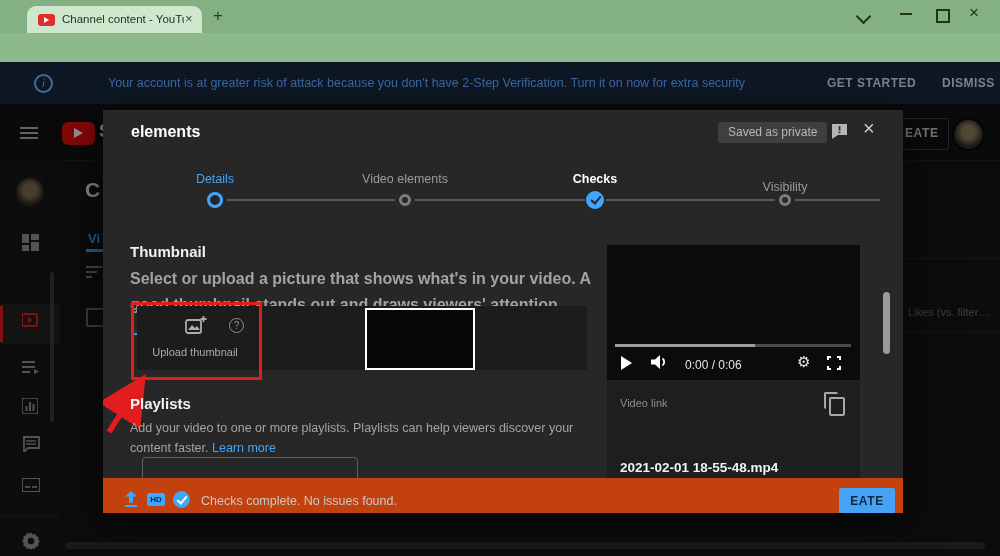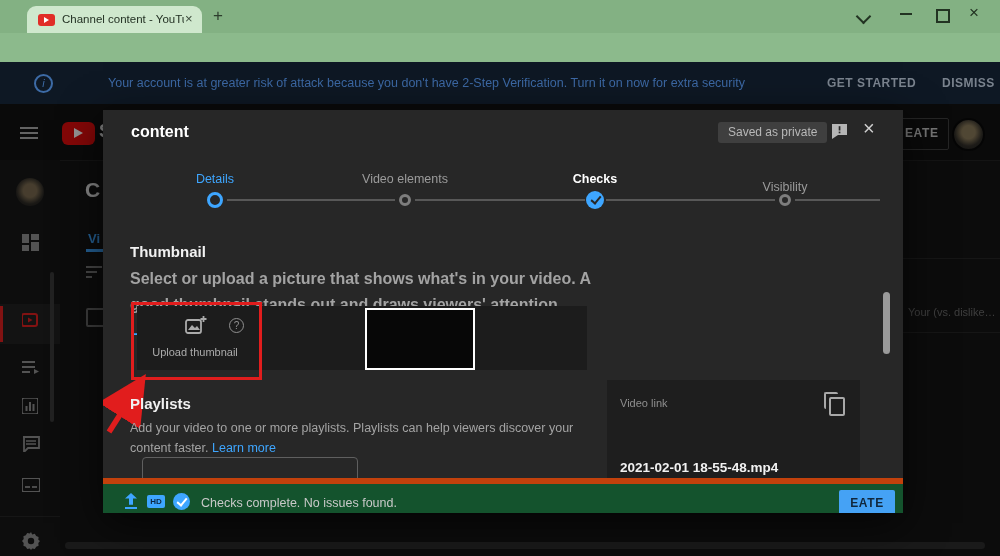--- a/index.html
+++ b/index.html
@@ -124,21 +124,21 @@
   #fs-ic{left:220px;top:111px;}
   #player-info{left:504px;top:270px;width:253px;height:98px;background:#1e1e1e;}
   #vl-label{left:13px;top:17px;font-size:11px;color:#8f8f8f;}
   #vl-url{left:13px;top:31px;font-size:13px;color:#3ea6ff;}
   #copy-ic{left:222px;top:17px;width:12px;height:15px;border:2px solid #a8a8a8;border-radius:2px;}
   #copy-ic i{position:absolute;left:-7px;top:-7px;width:12px;height:15px;border:2px solid #a8a8a8;border-radius:2px;border-right:none;border-bottom:none;}
   #fn-label{left:13px;top:65px;font-size:11px;color:#8f8f8f;margin-top:34px;}
   #fn-value{left:13px;top:80px;width:220px;height:18px;overflow:hidden;font-size:13.5px;font-weight:bold;color:#f1f1f1;}
   #dlg-scrollbar{left:780px;top:182px;width:7px;height:62px;background:#9a9a9a;border-radius:4px;}
 
-  #dlg-footer{left:0;top:368px;width:800px;height:35px;background:#14532d;border-top:6px solid #c2410c;}
+  #dlg-footer{left:0;top:368px;width:800px;height:35px;background:#c2410c;border-top:4px solid #c2410c;}
   #ft-upload{left:20px;top:9px;}
   #ft-hd{left:44px;top:11px;width:18px;height:13px;background:#3ea6ff;border-radius:2px;color:#0c2742;font-size:8px;font-weight:bold;text-align:center;line-height:13px;}
   #ft-check{left:70px;top:9px;width:17px;height:17px;background:#3ea6ff;border-radius:50%;}
   #ft-check .chk{left:6px;top:3px;}
   #ft-status{left:98px;top:12px;font-size:12.5px;color:#c9c9c9;}
   #next-btn{left:736px;top:6px;width:56px;height:26px;background:#45a2f5;border-radius:2px;color:#10273c;font-size:12px;font-weight:bold;letter-spacing:.6px;text-align:center;line-height:26px;}
 </style>
 </head>
 <body>
 
@@ -291,28 +291,28 @@
     <span class="abs" id="content-tab">Vi</span>
     <div class="abs" id="content-tab-underline"></div>
     <span class="abs" id="filter-ic">
         <div style="top:0;width:16px"></div>
         <div style="top:5px;width:11px"></div>
         <div style="top:10px;width:6px"></div>
       </span>
     <span class="abs" id="row-checkbox"></span>
     <div class="abs row-line" id="rl1"></div>
     <div class="abs row-line" id="rl2"></div>
-    <span class="abs nowrap" id="likes-col">Your (vs. dislike…</span>
+    <span class="abs nowrap" id="likes-col">Likes (vs. filter…</span>
     <div class="abs" id="h-scrollbar"></div>
   </div>
 
   <div class="abs" id="dim"></div>
 
   <div class="abs" id="dialog">
-    <span class="abs" id="dlg-title">content</span>
+    <span class="abs" id="dlg-title">elements</span>
     <span class="abs" id="dlg-badge">Saved as private</span>
     <span class="abs" id="dlg-feedback">
       <svg width="17" height="16" viewBox="0 0 17 16">
           <path d="M1 1h15v11H7l-6 4V1z" fill="#b5b5b5"></path>
           <rect x="7.7" y="3.2" width="1.7" height="4.3" fill="#272727"></rect>
           <rect x="7.7" y="8.6" width="1.7" height="1.7" fill="#272727"></rect>
         </svg>
     </span>
     <span class="abs" id="dlg-close">×</span>
 
@@ -357,20 +357,41 @@
             </marker>
           </defs>
           <line x1="8" y1="60" x2="36" y2="16" stroke="#e11d1d" stroke-width="5.5" marker-end="url(#ah)"></line>
         </svg>
     </span>
 
     <span class="abs" id="pl-heading">Playlists</span>
     <div class="abs" id="pl-desc"><span>Add your video to one or more playlists. Playlists can help viewers discover your content faster. </span><a class="learnmore">Learn more</a></div>
     <div class="abs" id="pl-select"></div>
 
+    <div class="abs" id="player">
+      <div class="abs" id="pg-track">
+          <div class="abs" id="pg-fill"></div>
+        </div>
+      <span class="abs" id="play-btn"></span>
+      <span class="abs" id="vol-ic">
+        <svg width="18" height="14" viewBox="0 0 18 14">
+            <path d="M0 4.5h4L9 0v14L4 9.5H0z" fill="#fff"></path>
+            <path d="M11.5 3.5a4.5 4.5 0 0 1 0 7" fill="none" stroke="#fff" stroke-width="1.8"></path>
+          </svg>
+      </span>
+      <span class="abs" id="time-txt">0:00 / 0:06</span>
+      <span class="abs" id="gear-ic">⚙</span>
+      <span class="abs" id="fs-ic">
+        <svg width="14" height="14" viewBox="0 0 14 14">
+            <g stroke="#fff" stroke-width="2" fill="none">
+              <path d="M1 4V1h3M10 1h3v3M13 10v3h-3M4 13H1v-3"></path>
+            </g>
+          </svg>
+      </span>
+    </div>
     <div class="abs" id="player-info">
       <span class="abs" id="vl-label">Video link</span>
       <span class="abs" id="copy-ic">
           <i></i>
         </span>
       <span class="abs" id="fn-label">Filename</span>
       <span class="abs nowrap" id="fn-value">2021-02-01 18-55-48.mp4</span>
     </div>
     <div class="abs" id="dlg-scrollbar"></div>
 

